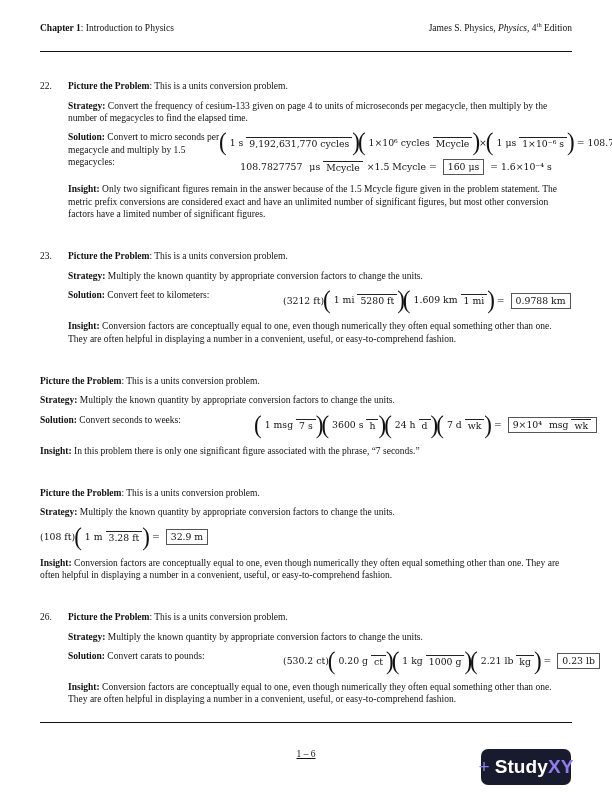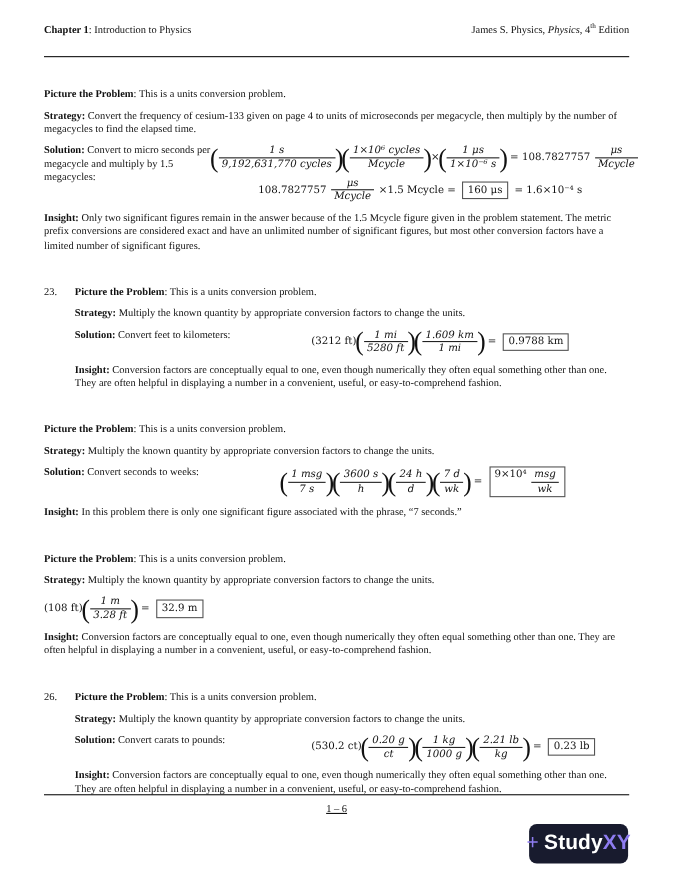--- a/index.html
+++ b/index.html
@@ -26,31 +26,31 @@
   .w-narrow { width:152px; }
   .w-wide { width:215px; }
   .eqcol { flex:1; display:flex; flex-direction:column; gap:5px; min-width:0; }
   .eqrow { display:flex; }
   .eqrow.center { justify-content:center; }
   
   .eq { display:flex; align-items:center; white-space:pre;
         font-family:"DejaVu Serif","Liberation Serif",serif; font-size:9.3px; }
   .eqt { white-space:pre; }
   .fwrap { display:inline-flex; align-items:center; }
-  .frac { display:inline-flex; flex-direction:column; text-align:center; margin:0 1px;font-style:italic; }
+  .frac { display:inline-flex; flex-direction:row; text-align:center; margin:0 1px; }
   .frac .num, .frac .den { padding:0 3px; line-height:1.25; }
   .frac .den { border-top:0.9px solid #222; }
   .paren { font-size:23px; font-weight:normal; line-height:1; transform:scaleY(1.05);
            font-family:"Liberation Serif",serif; margin:0 -1px; }
   .eqbox { border:1px solid #555; padding:1px 4px; display:inline-flex;
            align-items:flex-start; margin:0 3px; }
   
   .foot-rule { position:absolute; left:40px; right:40px; top:722px;
                border-top:1.9px solid #111; }
-  .pagenum { position:absolute; top:730px; left:0; width:100%; text-align:center;text-decoration:underline; }
+  .pagenum { position:absolute; top:748px; left:0; width:100%; text-align:center;text-decoration:underline; }
   .logo { position:absolute; top:749px; right:41px; height:36px; width:90px;
           background:#181b2e; border-radius:7px; display:flex; align-items:center;
           justify-content:center; gap:5px; box-sizing:border-box;
           font-family:"Liberation Sans","DejaVu Sans",sans-serif; }
   .logo .plus { color:#8e7cf0; font-size:19px; font-weight:300; line-height:1;
                 margin-top:-2px; }
   .logo .t { font-weight:bold; font-size:19px; letter-spacing:0.1px; }
   .logo .t .st { color:#ffffff; }
   .logo .t .xy { color:#8e7cf0; }
 </style>
@@ -60,20 +60,21 @@
 <div class="page">
 
   <div class="hdr">
     <span><b>Chapter 1</b><span>: Introduction to Physics</span></span>
     <span><span>James S. Physics, </span><i>Physics</i><span>, 4</span><sup class="sm">th</sup><span> Edition</span></span>
   </div>
 
   <div class="problems">
 
     <section class="problem">
+      <span class="pnum">22.</span>
       <div class="pbody">
         <p class="line"><b>Picture the Problem</b><span>: This is a units conversion problem.</span></p>
         <p class="line"><b>Strategy:</b><span> Convert the frequency of cesium-133 given on page 4 to units of microseconds per megacycle, then multiply by the number of megacycles to find the elapsed time.</span></p>
         <div class="solrow">
           <div class="soltext w-narrow"><b>Solution:</b><span> Convert to micro seconds per megacycle and multiply by 1.5 megacycles:</span></div>
           <div class="eqcol">
             <div class="eqrow">
                 <div class="eq"><span class="fwrap"><span class="paren">(</span><span class="frac"><span class="num">1 s</span><span class="den">9,192,631,770 cycles</span></span><span class="paren">)</span></span><span class="fwrap"><span class="paren">(</span><span class="frac"><span class="num">1×10⁶ cycles</span><span class="den">Mcycle</span></span><span class="paren">)</span></span><span class="eqt">×</span><span class="fwrap"><span class="paren">(</span><span class="frac"><span class="num">1 μs</span><span class="den">1×10⁻⁶ s</span></span><span class="paren">)</span></span><span class="eqt"> = 108.7827757 </span><span class="fwrap"><span class="frac"><span class="num">μs</span><span class="den">Mcycle</span></span></span></div>
               </div>
             <div class="eqrow center">

